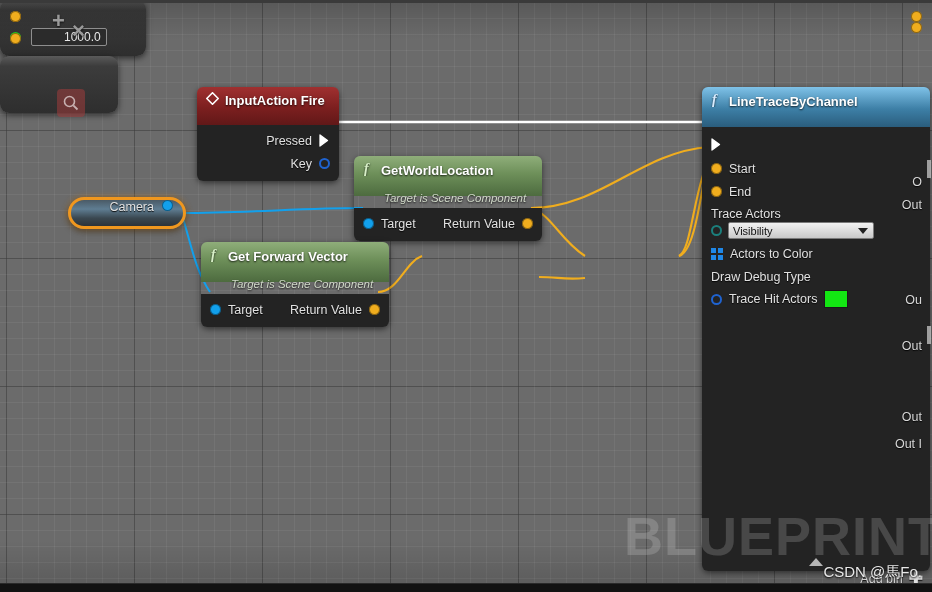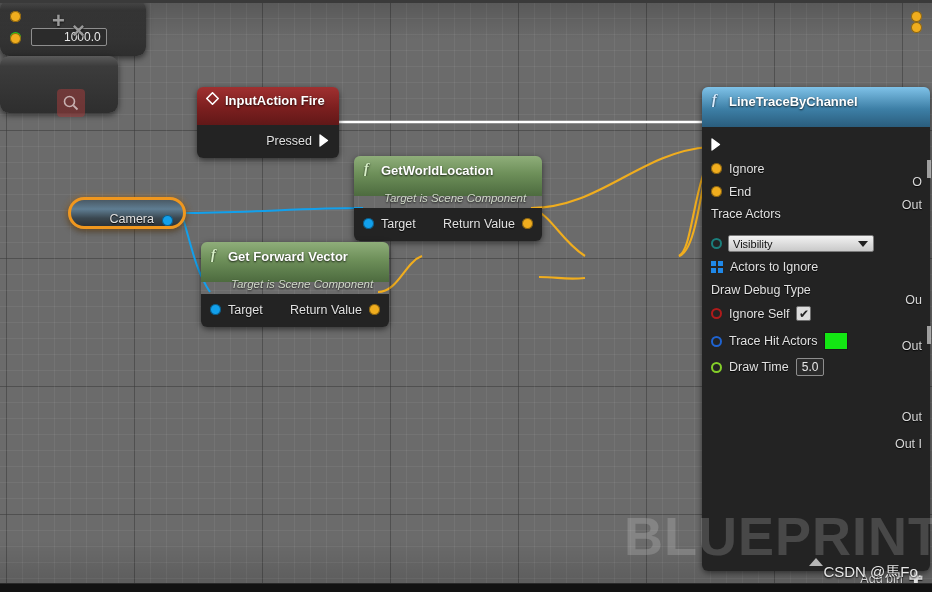--- a/index.html
+++ b/index.html
@@ -188,21 +188,21 @@
      border-radius:9px; box-shadow:0 2px 6px rgba(0,0,0,0.6); }
   #node-linetrace { left:702px; top:87px; width:228px; }
 
   
   #node-camera {
     position:absolute; left:68px; top:197px; width:118px; height:32px;
     border-radius:16px;
     border:3px solid #f0971e;
     box-sizing:border-box;
     background: linear-gradient(to bottom,#4a5a66 0%, #5f7d92 35%, #3a4750 70%, #2c3339 100%);
-    display:flex; align-items:flex-end; justify-content:flex-end;
+    display:flex; align-items:flex-start; justify-content:flex-end;
     padding-right:10px; gap:8px;
     box-shadow: 0 0 7px rgba(240,150,30,0.45), 0 2px 6px rgba(0,0,0,0.6);
   }
   #node-camera .pin-label { font-size:12.5px; }
 
   .op-glyph {
     position:absolute; color:#9a9a9a; font-size:22px; font-weight:bold; line-height:1;
     text-shadow:0 1px 2px rgba(0,0,0,0.7);
   }
   .addpin-row {
@@ -211,21 +211,21 @@
     color:#d8d8d8; font-size:12.5px;
     text-shadow:0 1px 1px rgba(0,0,0,0.9);
   }
   .plus-big { font-size:17px; font-weight:bold; color:#e0e0e0; line-height:1; }
 
   .prop-label {
     font-size:12.5px; color:#e0e0e0; padding-left:9px;
     text-shadow:0 1px 1px rgba(0,0,0,0.9);
   }
   .prop-block { padding: 1px 0 2px 0; }
-  .prop-widget-row { display:flex; align-items:center; gap:6px; padding-left:9px; margin-top:14px; }
+  .prop-widget-row { display:flex; align-items:center; gap:6px; padding-left:9px; margin-top:1px; }
 
   .out-label {
     position:absolute; right:8px;
     font-size:12.5px; color:#d8d8d8;
     text-shadow:0 1px 1px rgba(0,0,0,0.9);
     white-space:nowrap;
   }
   .scroll-tri {
     position:absolute; left:50%; transform:translateX(-50%);
     bottom:5px;
@@ -289,20 +289,26 @@
       <div class="row">
         <div class="row-right">
           <span class="pin-label">Pressed</span>
           <span class="exec">
             <svg width="11" height="13" viewBox="0 0 11 13">
                 <polygon points="1,1 8.5,6.5 1,12" fill="#ffffff" stroke="#ffffff" stroke-width="1.3" stroke-linejoin="round"></polygon>
               </svg>
           </span>
         </div>
       </div>
+      <div class="row">
+        <div class="row-right">
+          <span class="pin-label">Key</span>
+          <span class="pin-ring-blue"></span>
+        </div>
+      </div>
     </div>
   </div>
 
   <div class="node node-fn" id="node-getworldlocation">
     <div class="node-title">
       <span>
         <svg width="12" height="15" viewBox="0 0 12 15">
           <text x="1" y="12" font-family="Liberation Serif, serif" font-style="italic" font-size="14" fill="#d8f0c8">f</text>
         </svg>
       </span>
@@ -383,21 +389,21 @@
             <svg width="11" height="13" viewBox="0 0 11 13">
                 <polygon points="1,1 8.5,6.5 1,12" fill="#ffffff" stroke="#ffffff" stroke-width="1.3" stroke-linejoin="round"></polygon>
               </svg>
           </span>
         </div>
       </div>
 
       <div class="row">
         <div class="row-left">
           <span class="pin pin-yellow"></span>
-          <span class="pin-label">Ignore</span>
+          <span class="pin-label">Start</span>
         </div>
       </div>
 
       <div class="row">
         <div class="row-left">
           <span class="pin pin-yellow"></span>
           <span class="pin-label">End</span>
         </div>
       </div>
 
@@ -414,52 +420,38 @@
 
 
       <div class="row" style="height:25px;">
         <div class="row-left">
           <span class="pin-array">
               <i></i>
               <i></i>
               <i></i>
               <i></i>
             </span>
-          <span class="pin-label">Actors to Ignore</span>
+          <span class="pin-label">Actors to Color</span>
         </div>
       </div>
 
       <div class="prop-block" style="margin-top:3px;">
         <div class="prop-label">Draw Debug Type</div>
       </div>
 
-      <div class="row" style="height:29px;">
-        <div class="row-left">
-          <span class="pin-ring-red"></span>
-          <span class="pin-label">Ignore Self</span>
-          <span class="checkbox">✔</span>
-        </div>
-      </div>
 
 
       <div class="row" style="height:26px;">
         <div class="row-left">
           <span class="pin-ring-blue"></span>
           <span class="pin-label">Trace Hit Actors</span>
           <span class="swatch" style="background:#13e613;"></span>
         </div>
       </div>
 
-      <div class="row" style="height:26px;">
-        <div class="row-left">
-          <span class="pin-ring-lime"></span>
-          <span class="pin-label">Draw Time</span>
-          <span class="numfield">5.0</span>
-        </div>
-      </div>
 
       <div class="out-label" style="top:48px;">O</div>
       <div class="out-label" style="top:71px;">Out</div>
       <div class="out-label" style="top:166px;">Ou</div>
       <div class="out-label" style="top:212px;">Out</div>
       <div class="out-label" style="top:283px;">Out</div>
       <div class="out-label" style="top:310px;">Out I</div>
 
       <div style="position:absolute;right:-1px;top:33px;width:4px;height:18px;background:#c8c8c8;opacity:.75;"></div>
       <div style="position:absolute;right:-1px;top:199px;width:4px;height:18px;background:#c8c8c8;opacity:.75;"></div>

